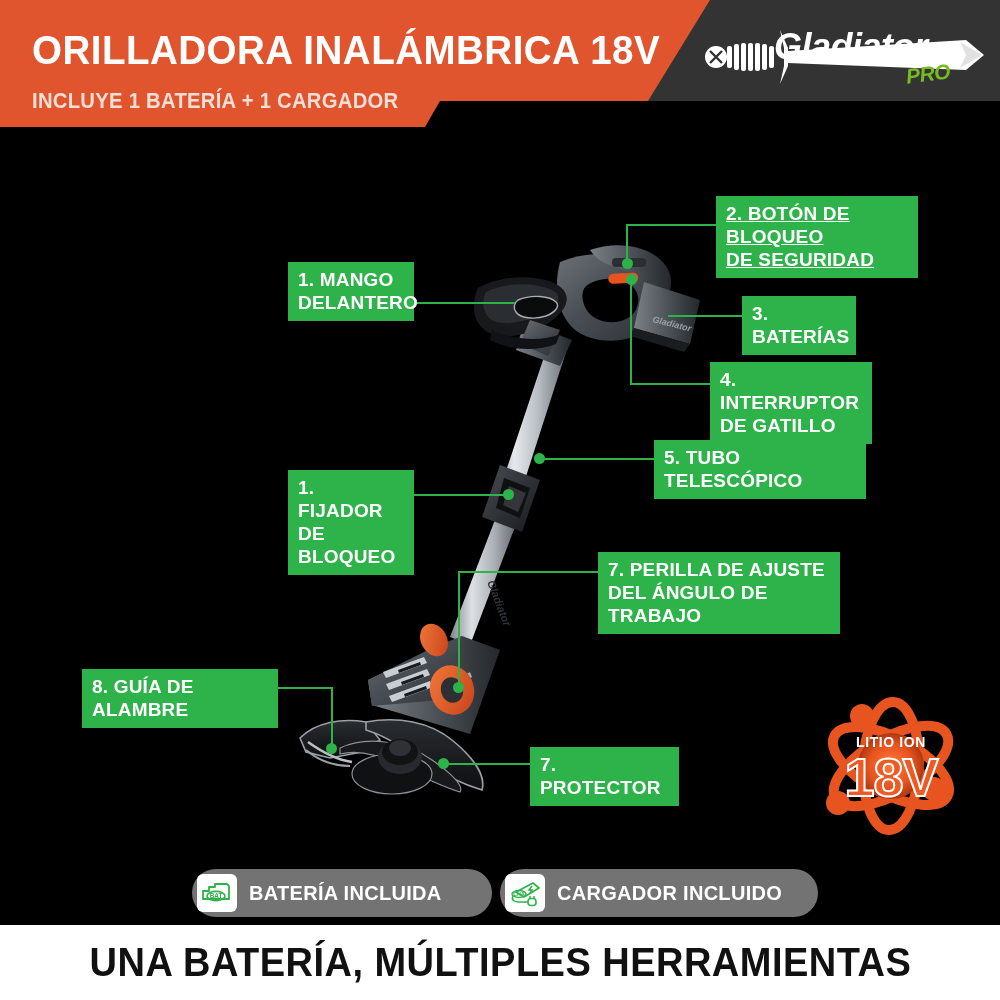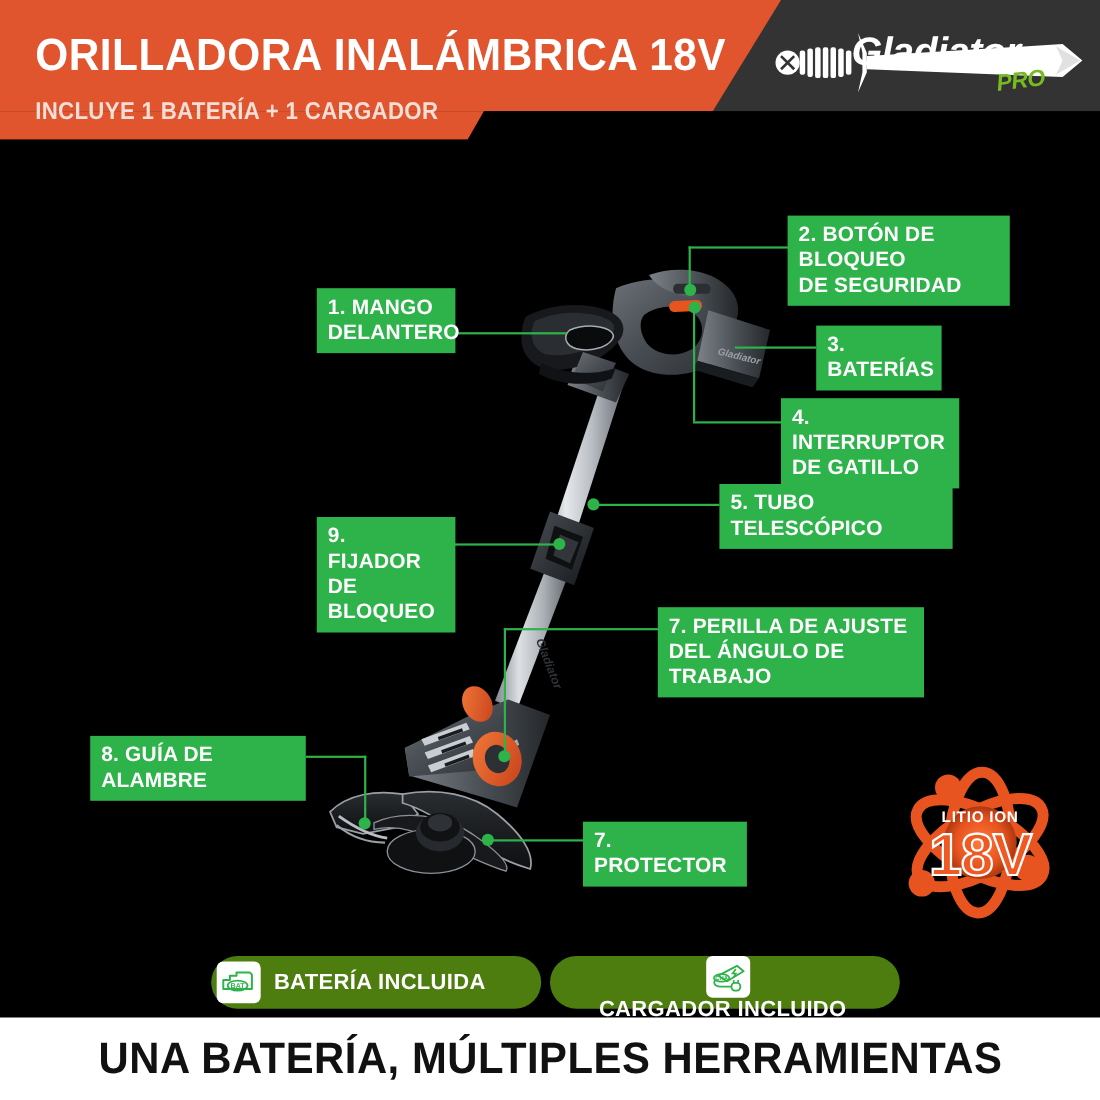--- a/index.html
+++ b/index.html
@@ -147,21 +147,21 @@
     font-weight: bold;
     letter-spacing: -1px;
     -webkit-text-stroke: 2px #ffffff;
     z-index: 4;
   }
 
   
   .pill {
     position: absolute;
     height: 48px;
-    background: #4d7c0f;
+    background: #737373;
     border-radius: 24px;
     display: flex;
     align-items: center;
     text-align: center;
   }
   .pill-icon {
     width: 40px; height: 38px;
     margin-left: 5px;
     background: #ffffff;
     border-radius: 6px;
@@ -370,38 +370,38 @@
   <div class="lead lead-h" style="left:278px; top:687px; width:55px;"></div>
   <div class="lead lead-v" style="left:331px; top:687px; height:63px;"></div>
   <div class="dot" style="left:326px; top:743px;"></div>
 
   <div class="lead lead-h" style="left:412px; top:494px; width:98px;"></div>
   <div class="dot" style="left:503px; top:489px;"></div>
 
   <div class="callout" style="left:288px; top:262px; width:126px;">1. MANGO
 DELANTERO</div>
 
-  <div class="callout" style="left:716px; top:196px; width:202px;">2. BOTÓN DE BLOQUEO
+  <div class="callout" style="left:716px; top:196px; width:202px;text-decoration:underline;">2. BOTÓN DE BLOQUEO
 DE SEGURIDAD</div>
 
   <div class="callout" style="left:742px; top:296px; width:114px;">3. BATERÍAS</div>
 
   <div class="callout" style="left:710px; top:362px; width:162px;">4. INTERRUPTOR
 DE GATILLO</div>
 
   <div class="callout" style="left:654px; top:440px; width:212px;">5. TUBO TELESCÓPICO</div>
 
   <div class="callout" style="left:598px; top:552px; width:242px;">7. PERILLA DE AJUSTE
 DEL ÁNGULO DE TRABAJO</div>
 
   <div class="callout" style="left:530px; top:747px; width:149px;">7. PROTECTOR</div>
 
   <div class="callout" style="left:82px; top:669px; width:196px;">8. GUÍA DE ALAMBRE</div>
 
-  <div class="callout" style="left:288px; top:470px; width:126px;">9. FIJADOR
+  <div class="callout" style="left:288px; top:470px; width:126px;">1. FIJADOR
 DE BLOQUEO</div>
 
   <div class="atom-badge">
     <svg width="170" height="160" viewBox="0 0 170 160">
       <g fill="none" stroke="#e8541f" stroke-width="10">
         <ellipse cx="85" cy="80" rx="64" ry="28" transform="rotate(28 85 80)"></ellipse>
         <ellipse cx="85" cy="80" rx="64" ry="28" transform="rotate(92 85 80)"></ellipse>
         <ellipse cx="85" cy="80" rx="64" ry="28" transform="rotate(150 85 80)"></ellipse>
       </g>
       <circle cx="85" cy="80" r="33" fill="url(#gAtom)"></circle>
@@ -417,21 +417,21 @@
     <div class="pill-icon">
       <svg width="34" height="26" viewBox="0 0 34 26">
         <path d="M3 19 L3 11 L9 11 L9 7 L15 7 L15 4 L27 4 L29 6 L29 19 Z" fill="none" stroke="#2eb34a" stroke-width="1.8" stroke-linejoin="round"></path>
         <ellipse cx="16" cy="16" rx="9" ry="4.6" fill="none" stroke="#2eb34a" stroke-width="1.6"></ellipse>
         <text x="16" y="18.4" fill="#2eb34a" font-family="Liberation Sans, sans-serif" font-size="6.4" font-weight="bold" text-anchor="middle">BAT</text>
       </svg>
     </div>
     <div class="pill-label">BATERÍA INCLUIDA</div>
   </div>
 
-  <div class="pill" style="left:500px; top:869px; width:318px;flex-direction:column;">
+  <div class="pill" style="left:500px; top:869px; width:318px;">
     <div class="pill-icon">
       <svg width="34" height="28" viewBox="0 0 34 28">
         <path d="M8 13 L25 4 L31 9 L16 18 Z" fill="none" stroke="#2eb34a" stroke-width="1.7" stroke-linejoin="round"></path>
         <path d="M24 7 L21 11 L24 11 L21.5 15" fill="none" stroke="#2eb34a" stroke-width="1.5"></path>
         <ellipse cx="11" cy="15" rx="7" ry="3.4" fill="none" stroke="#2eb34a" stroke-width="1.5"></ellipse>
         <text x="11" y="17" fill="#2eb34a" font-family="Liberation Sans, sans-serif" font-size="5.4" font-weight="bold" text-anchor="middle">CHA</text>
         <path d="M5 17 C3 21 6 23 11 23 L20 23" fill="none" stroke="#2eb34a" stroke-width="1.6"></path>
         <rect x="20" y="19.5" width="8" height="7" rx="3" fill="none" stroke="#2eb34a" stroke-width="1.6"></rect>
         <path d="M22 19.5 L22 17 M26 19.5 L26 17" stroke="#2eb34a" stroke-width="1.5"></path>
       </svg>

